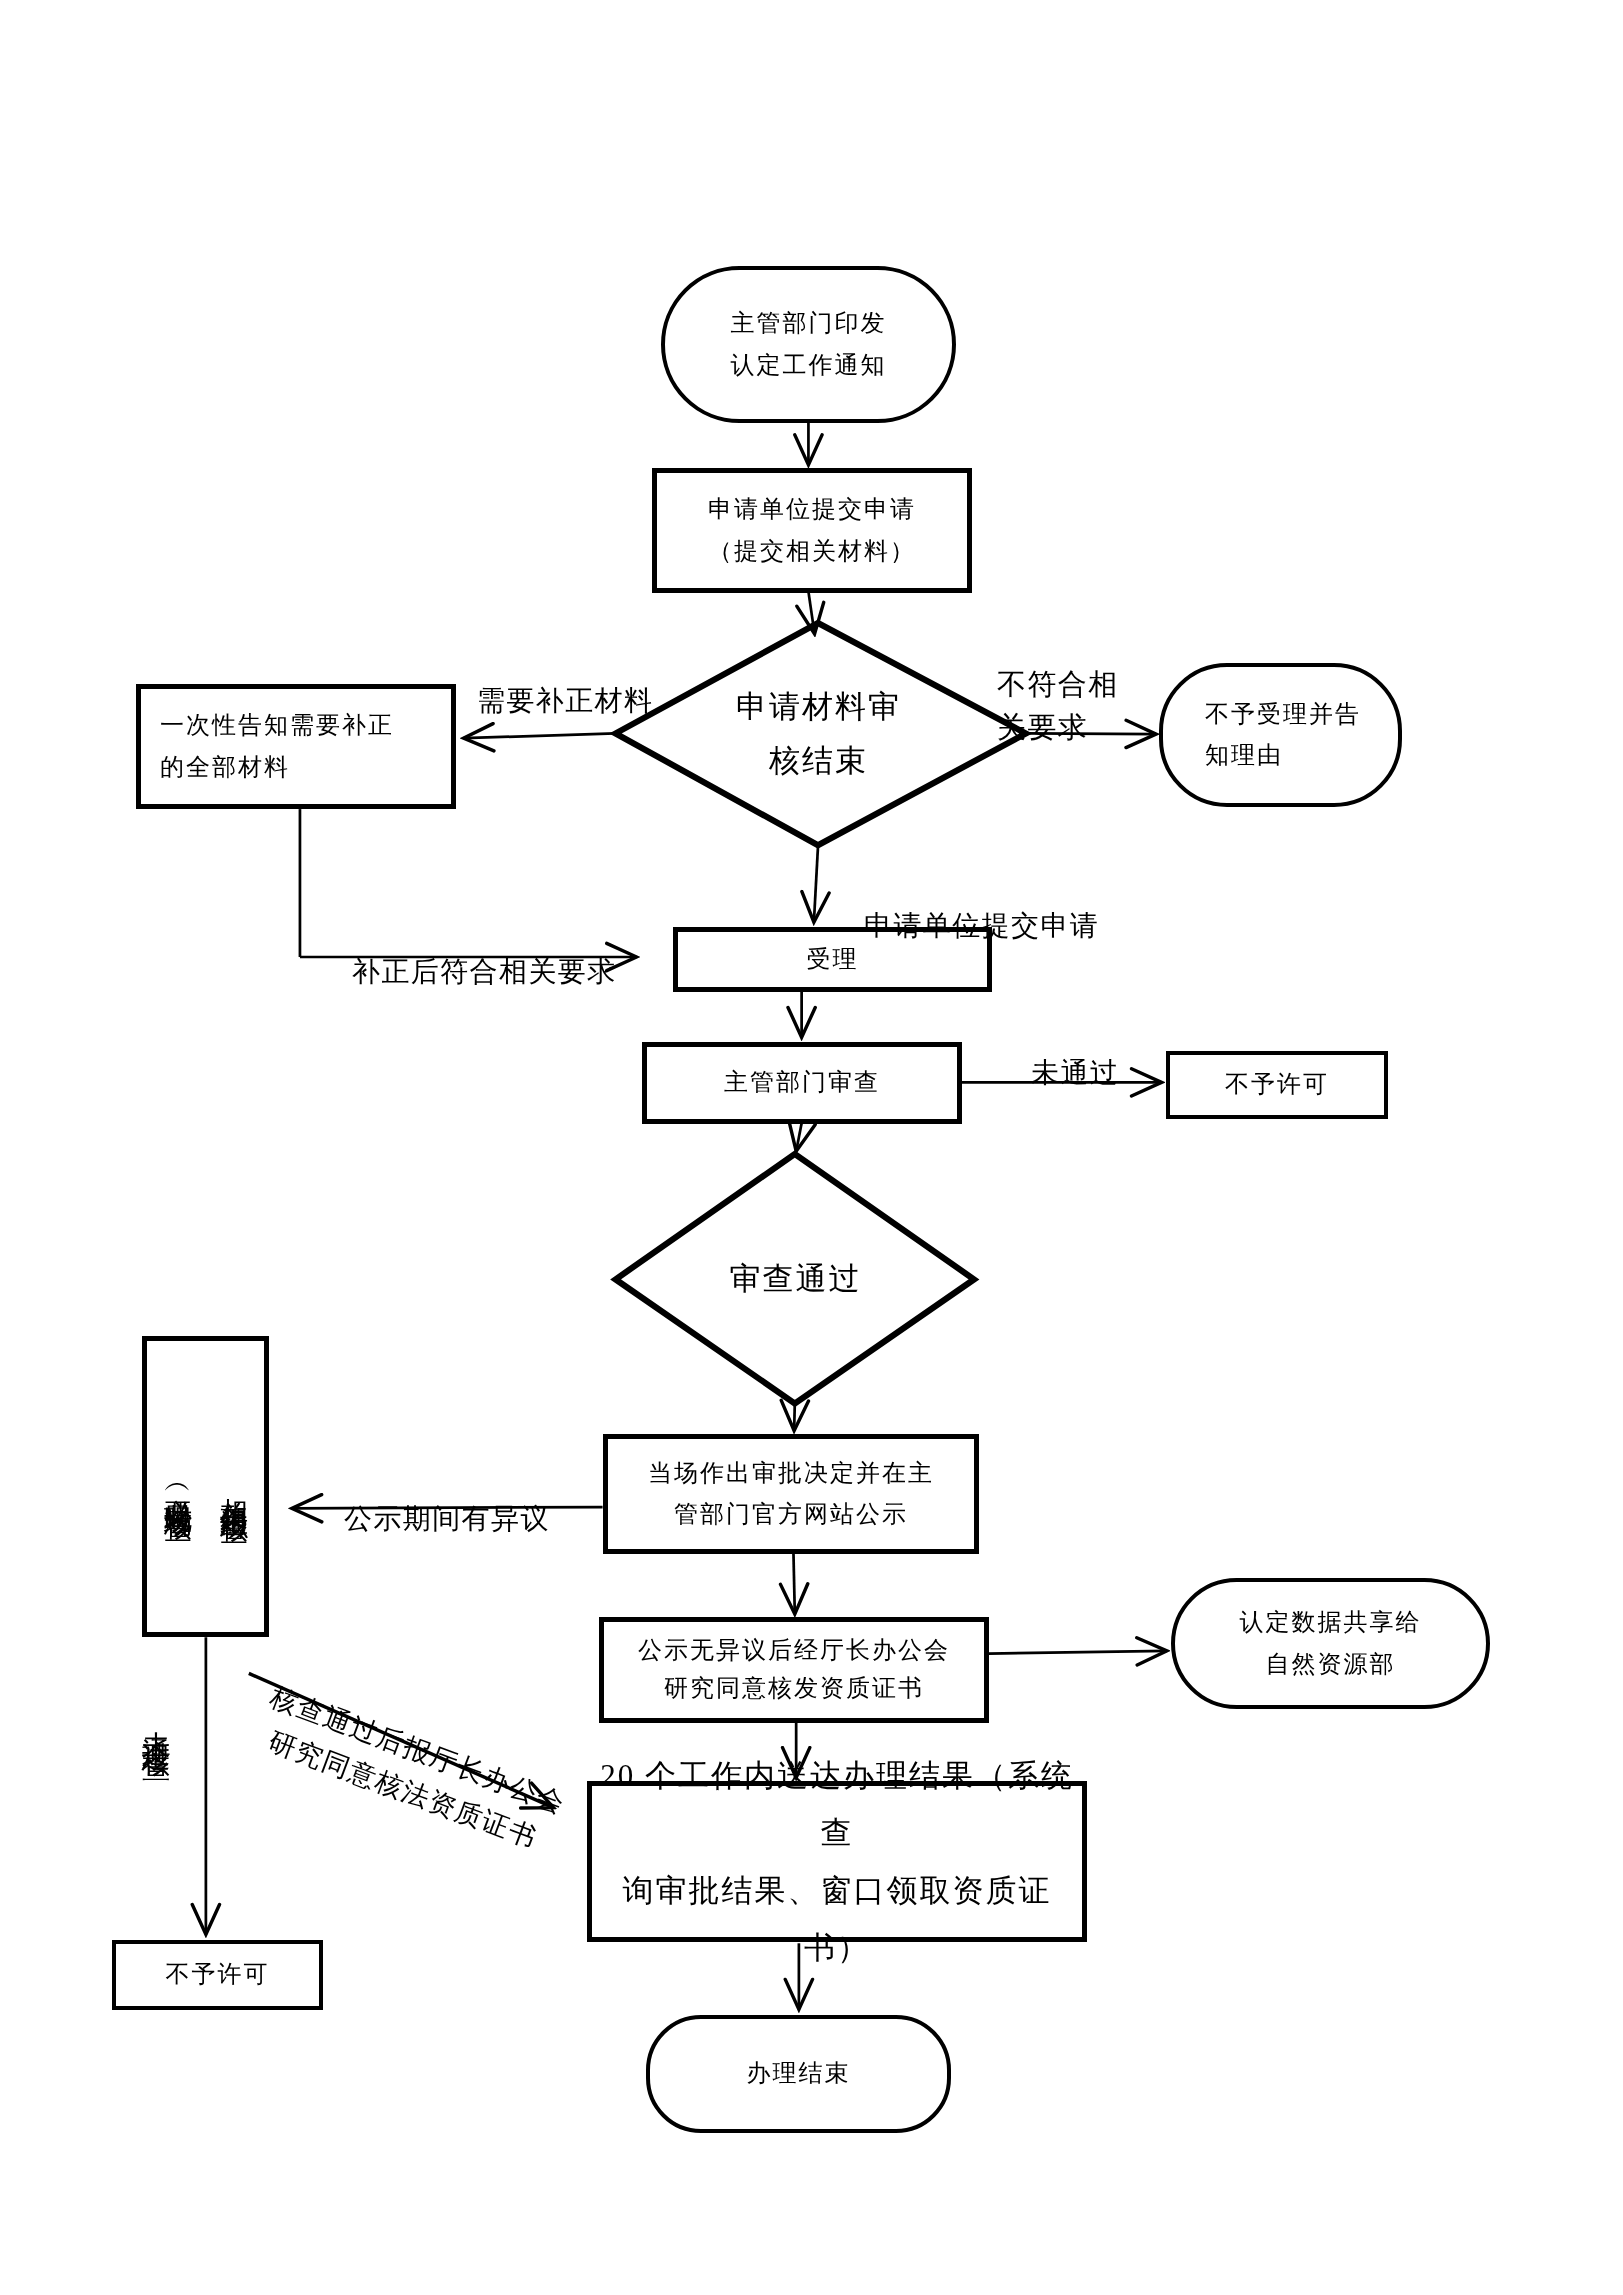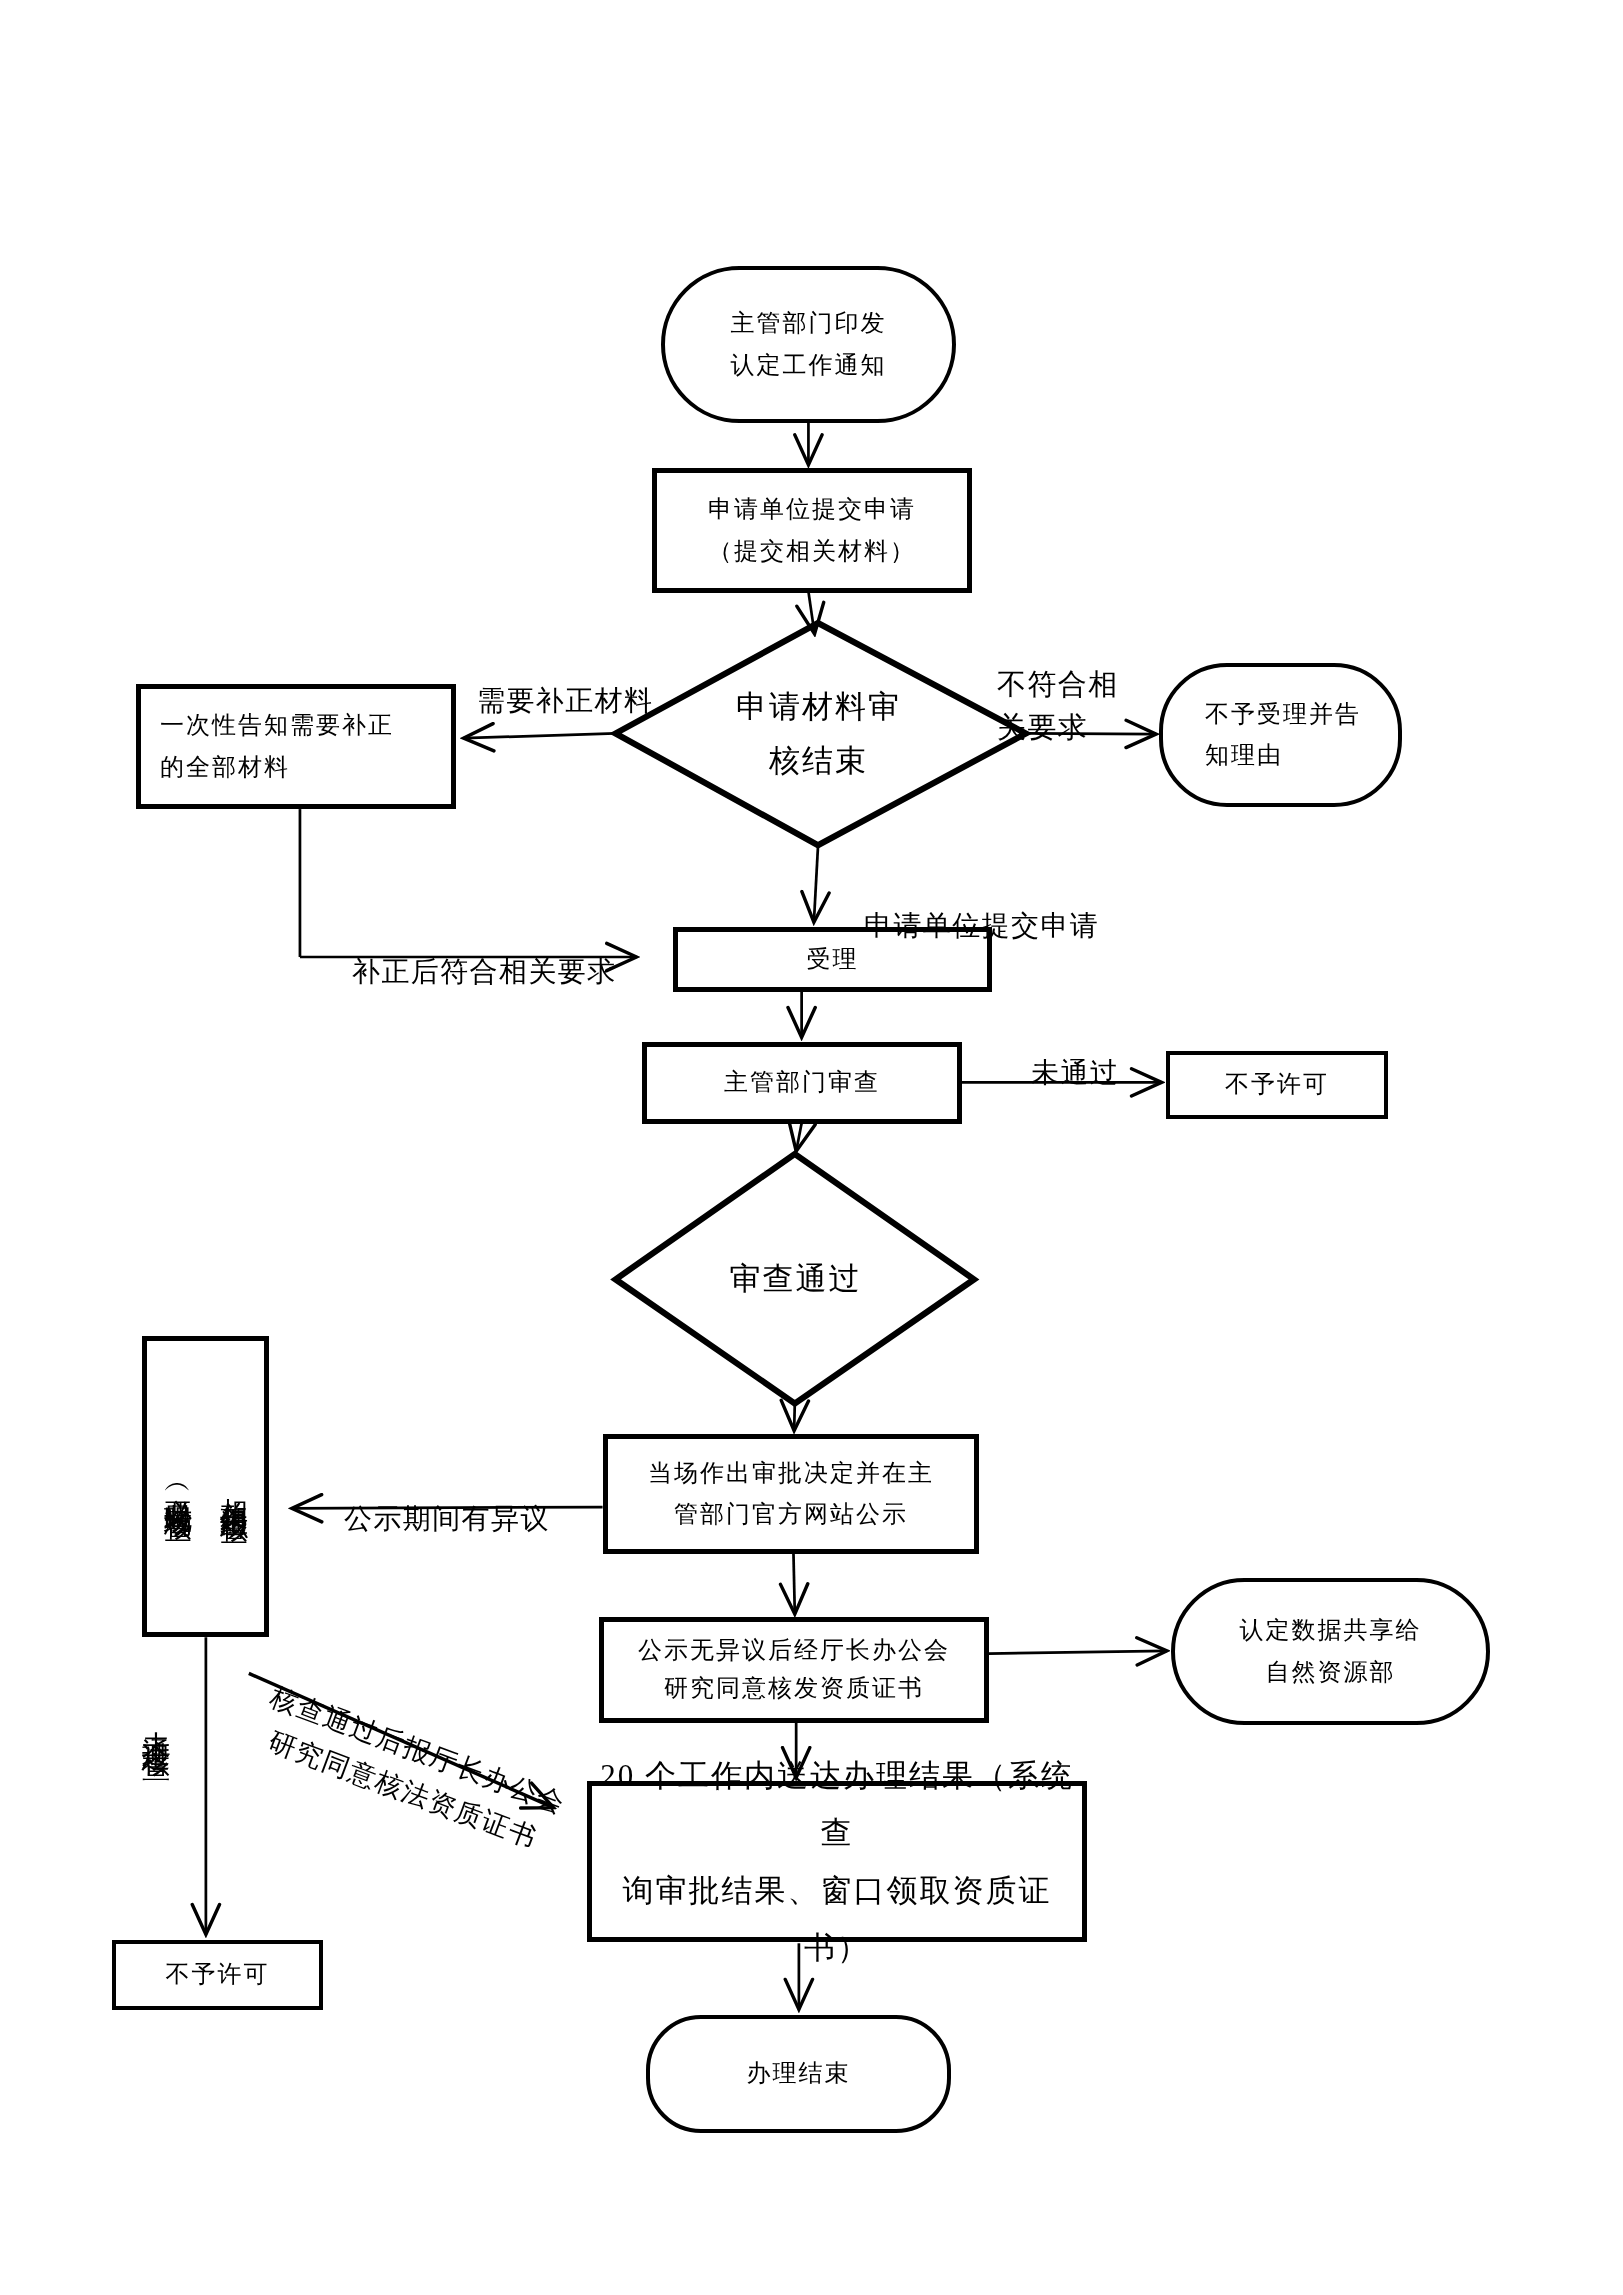--- a/index.html
+++ b/index.html
@@ -128,21 +128,21 @@
   <div class="node" style="left:603px; top:1434px; width:376px; height:120px;">
     <span>当场作出审批决定并在主
 管部门官方网站公示</span>
   </div>
 
   <div class="node" style="left:599px; top:1617px; width:390px; height:106px; line-height:1.58;">
     <span>公示无异议后经厅长办公会
 研究同意核发资质证书</span>
   </div>
 
-  <div class="node stadium" style="left:1171px; top:1578px; width:319px; height:147px;text-align:center;">
+  <div class="node stadium" style="left:1171px; top:1578px; width:319px; height:131px;text-align:center;">
     <span>认定数据共享给
 自然资源部</span>
   </div>
 
   <div class="node" style="left:112px; top:1940px; width:211px; height:70px; border-width:4.1px;">
     <span>不予许可</span>
   </div>
 
   <div class="node" style="left:587px; top:1781px; width:500px; height:161px; font-size:31px; line-height:1.85;">
     <span>20 个工作内送达办理结果（系统查

